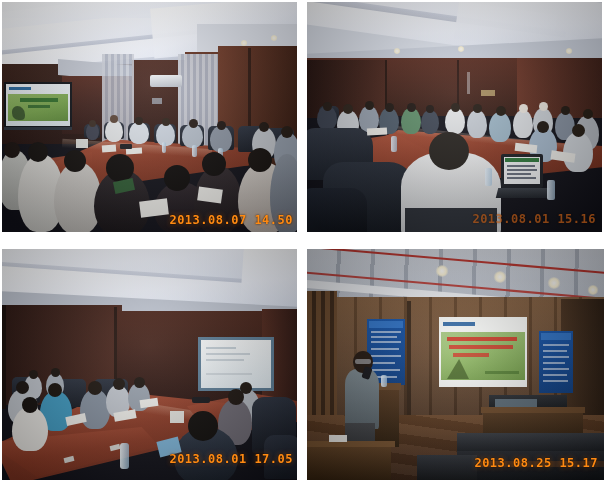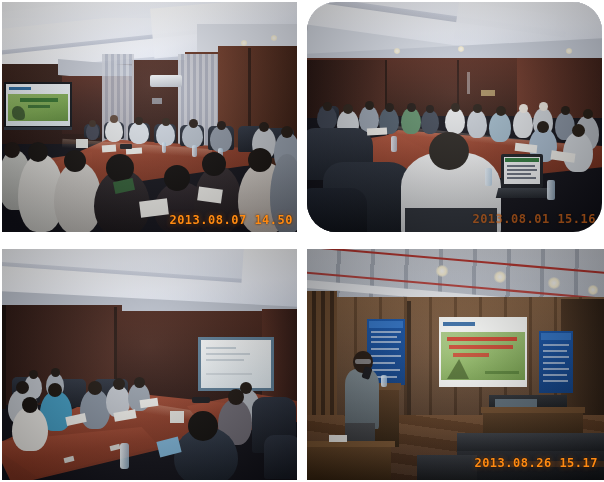--- a/index.html
+++ b/index.html
@@ -150,21 +150,21 @@
       <div class="person" style="left:236px;top:160px;width:52px;height:72px;background:linear-gradient(180deg,#d8d2cc,#aba39d);"></div>
       <div class="head" style="left:246px;top:146px;width:24px;height:24px;background:#15100d;"></div>
 
       <div class="person" style="left:268px;top:152px;width:34px;height:80px;background:linear-gradient(180deg,#9099a6,#6d7480);"></div>
 
       <div style="position:absolute;inset:0;background:radial-gradient(ellipse at 50% 36%,rgba(255,255,255,.12),rgba(0,0,0,.30) 92%);"></div>
     </div>
     <div class="stamp bright" style="right:4px;bottom:5px;font-size:12px;">2013.08.07  14.50</div>
   </div>
 
-  <div class="photo" style="left:307px;top:2px;width:295px;height:230px;border-radius:29px;">
+  <div class="photo" style="left:307px;top:2px;width:295px;height:230px;">
     <div class="scene">
       <div class="ceil" style="left:0;top:0;width:295px;height:64px;background:#dfe4ee;"></div>
       <div class="panelLight" style="left:-20px;top:-6px;width:270px;height:26px;transform:rotate(8deg);"></div>
       <div class="panelLight" style="left:-20px;top:14px;width:290px;height:26px;transform:rotate(8deg);"></div>
       <div class="beam" style="left:-20px;top:10px;width:280px;height:6px;transform:rotate(8deg);opacity:.5;"></div>
       <div class="panelLight" style="left:150px;top:-8px;width:160px;height:56px;transform:rotate(8deg);opacity:.95;"></div>
       <div class="ceil" style="left:0;top:44px;width:295px;height:22px;background:#ced4e0;transform:skewY(-3deg);"></div>
       <div class="spot" style="left:86px;top:46px;width:8px;height:6px;"></div>
       <div class="spot" style="left:150px;top:44px;width:8px;height:6px;"></div>
       <div class="spot" style="left:258px;top:46px;width:8px;height:6px;"></div>
@@ -325,20 +325,21 @@
       <div class="paper" style="left:112px;top:162px;width:22px;height:9px;transform:rotate(-10deg);"></div>
       <div class="paper" style="left:64px;top:166px;width:20px;height:9px;transform:rotate(-12deg);"></div>
       <div class="paper" style="left:168px;top:162px;width:14px;height:12px;background:#e7e6e1;"></div>
       <div class="bottle" style="left:118px;top:194px;width:9px;height:26px;background:linear-gradient(90deg,rgba(240,250,255,.95),rgba(160,195,222,.8));border-radius:3px;"></div>
       <div class="paper" style="left:108px;top:196px;width:10px;height:5px;background:#dcdcd8;transform:rotate(-14deg);"></div>
       <div class="paper" style="left:62px;top:208px;width:10px;height:5px;background:#dcdcd8;transform:rotate(-14deg);"></div>
       <div style="position:absolute;left:190px;top:148px;width:18px;height:6px;background:#15161a;border-radius:2px;"></div>
 
       <div style="position:absolute;inset:0;background:radial-gradient(ellipse at 50% 42%,rgba(255,255,255,.10),rgba(0,0,0,.34) 94%);"></div>
     </div>
+    <div class="stamp bright" style="right:4px;bottom:14px;font-size:12px;">2013.08.01  17.05</div>
   </div>
 
   <div class="photo" style="left:307px;top:249px;width:297px;height:231px;">
     <div class="scene">
 
       <div class="ceil" style="left:0;top:0;width:297px;height:56px;background:linear-gradient(180deg,#c9ced8,#aeb5c2);"></div>
       <div style="position:absolute;left:0;top:0;width:297px;height:56px;background:repeating-linear-gradient(92deg,rgba(255,255,255,.18) 0 30px,rgba(90,98,112,.25) 30px 34px);"></div>
       <div class="redline" style="left:-4px;top:10px;width:310px;height:2px;transform:rotate(5deg);"></div>
       <div class="redline" style="left:-4px;top:36px;width:310px;height:2px;transform:rotate(5deg);opacity:.9;"></div>
       <div style="position:absolute;left:-6px;top:44px;width:310px;height:8px;background:#f0f2f6;transform:rotate(5deg);"></div>
@@ -405,16 +406,16 @@
       <div style="position:absolute;left:150px;top:202px;width:150px;height:30px;background:linear-gradient(180deg,#2a2d33,#101317);"></div>
       <div style="position:absolute;left:158px;top:212px;width:140px;height:6px;background:#4a3424;"></div>
       <div style="position:absolute;left:110px;top:206px;width:60px;height:26px;background:linear-gradient(180deg,#34383f,#141619);"></div>
 
       <div style="position:absolute;left:0;top:194px;width:84px;height:38px;background:linear-gradient(180deg,#6a4829,#35220f);"></div>
       <div style="position:absolute;left:0;top:192px;width:88px;height:6px;background:#7c5632;"></div>
       <div class="paper" style="left:22px;top:186px;width:18px;height:7px;"></div>
 
       <div style="position:absolute;inset:0;background:radial-gradient(ellipse at 50% 44%,rgba(255,255,255,.08),rgba(0,0,0,.38) 96%);"></div>
     </div>
-    <div class="stamp bright" style="right:6px;bottom:10px;font-size:12px;">2013.08.26  15.17</div>
+    <div class="stamp bright" style="right:6px;bottom:10px;font-size:12px;">2013.08.25  15.17</div>
   </div>
 
 </div>
 
 </body></html>

